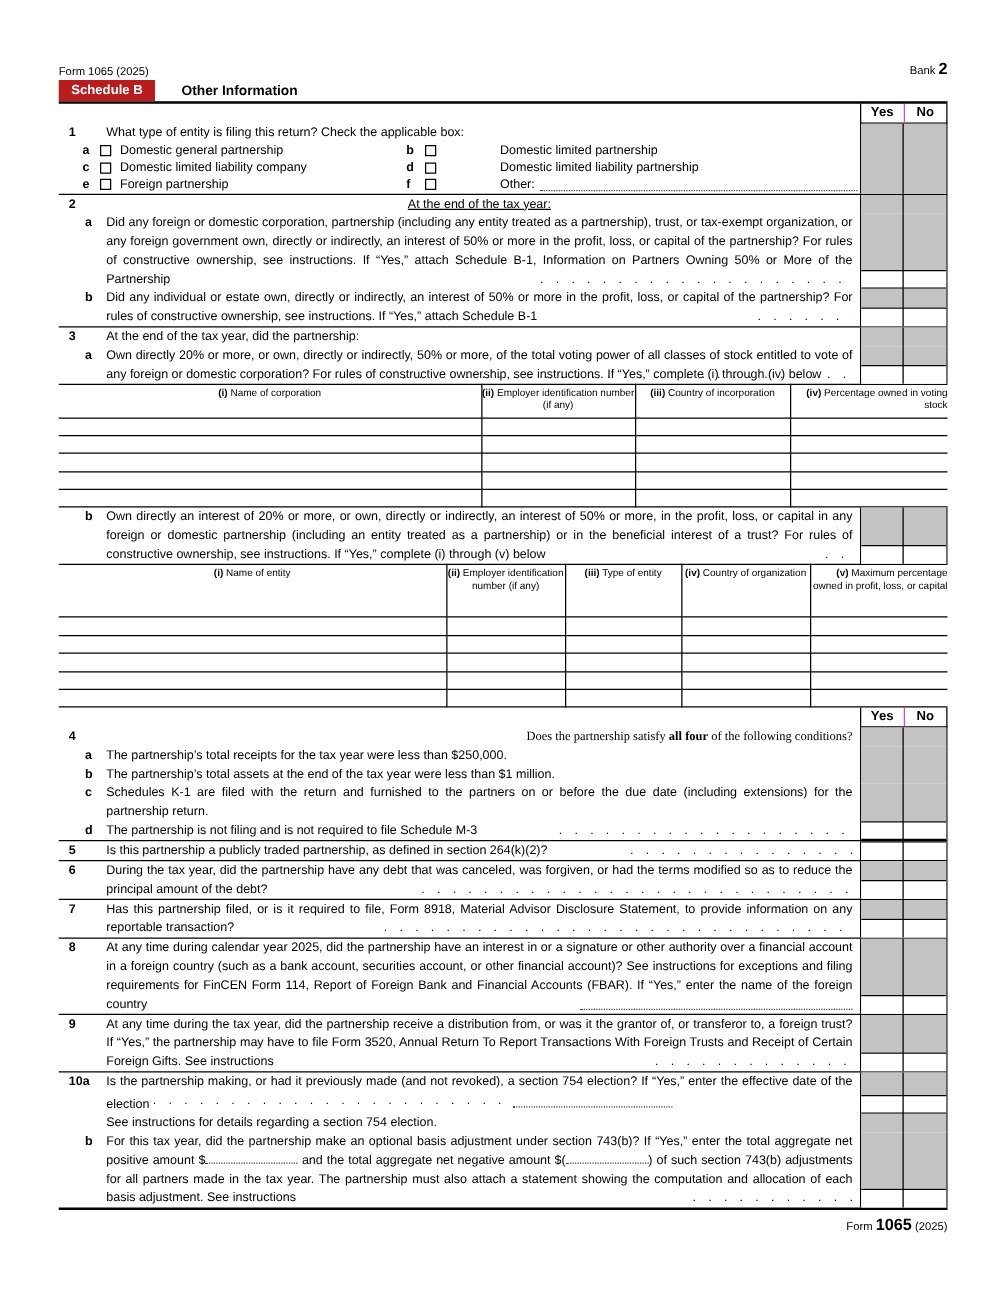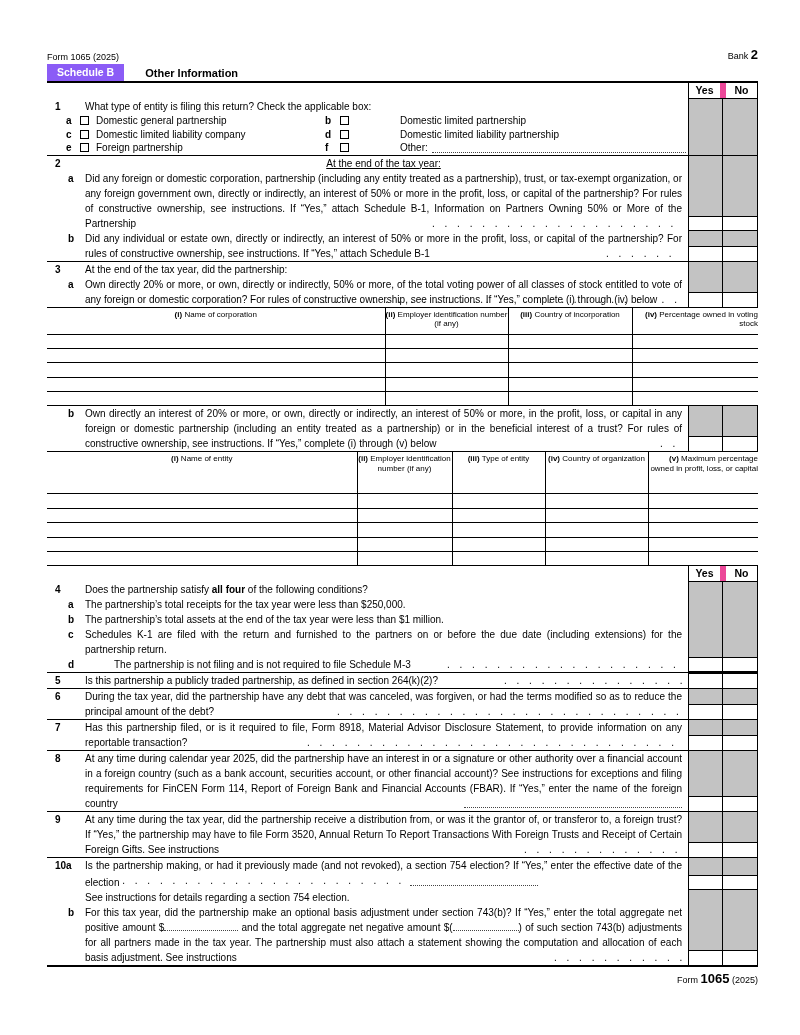--- a/index.html
+++ b/index.html
@@ -4,21 +4,21 @@
 <style>
   html,body{margin:0;padding:0;background:#9a9a9a;}
   .page{position:relative;width:800px;height:1035px;background:#fff;color:#000;
         font-family:"Liberation Sans",sans-serif;box-sizing:border-box;
         padding:48px 42px 0 47px;margin:0 auto;overflow:hidden;}
   
   .pagehead{display:flex;justify-content:space-between;align-items:flex-end;font-size:9px;height:14px;}
   .pageno{font-size:9px;}
   .big{font-size:13px;font-weight:bold;}
   .schedbar{display:flex;align-items:center;height:17px;border-bottom:2px solid #000;margin-top:2px;}
-  .schedbox{background:#8b5cf6;color:#fff;font-weight:bold;font-size:10.5px;padding:2px 10px 3px 10px;}
+  .schedbox{background:#b91c1c;color:#fff;font-weight:bold;font-size:10.5px;padding:2px 10px 3px 10px;}
   .schedtitle{font-weight:bold;font-size:11px;margin-left:21px;}
   
   .row{position:relative;display:flex;align-items:stretch;}
   .bb{border-bottom:1px solid #000;}
   .bb2{border-bottom:2.5px solid #000;}
   .rowbody{flex:1;display:flex;min-width:0;}
   .qnum{flex:none;width:38px;box-sizing:border-box;padding-left:8px;font-weight:bold;font-size:10px;line-height:15px;}
   .qnum.letter{padding-left:21px;}
   .qtext{flex:1;position:relative;font-size:10px;line-height:15px;text-align:justify;padding-right:6px;min-width:0;}
   .qtext .bold{font-weight:bold;}
@@ -30,21 +30,21 @@
   .sa{flex:none;height:15px;background:#fff;border-top:1px solid #000;border-bottom:1px solid #000;
       box-sizing:border-box;display:flex;}
   .sa.noB{border-bottom:none;}
   .sw{flex:1;background:#fff;border-top:1px solid #000;border-bottom:1px solid #000;display:flex;box-sizing:border-box;}
   .sw.noB{border-bottom:none;}
   .half{width:34px;height:100%;}
   
   .ynrow{height:16px;}
   .ynbox{margin-left:auto;flex:none;width:68px;display:flex;border-left:1px solid #000;border-right:1px solid #000;border-bottom:1px solid #000;box-sizing:content-box;}
   .yn{flex:1;text-align:center;font-weight:bold;font-size:10.5px;line-height:15px;}
-  .yn:first-child{border-right:6px solid #ec4899;}
+  .yn:first-child{border-right:1px solid #ec4899;}
   
   .opt{display:flex;align-items:center;height:13.5px;font-size:10px;}
   .olet{flex:none;margin-left:19px;width:14px;font-weight:bold;}
   .olet2{flex:none;width:15px;font-weight:bold;}
   .cb{flex:none;width:9px;height:9px;border:1px solid #000;margin-right:7px;background:#fff;box-sizing:border-box;}
   .olab{flex:none;width:229px;}
   .olab2{flex:none;padding-left:44px;}
   .fillline{flex:1;border-bottom:1px dotted #444;height:9px;margin-left:4px;margin-right:2px;}
   
   .leader{position:absolute;right:6px;bottom:0;height:15px;line-height:15px;overflow:hidden;
@@ -306,21 +306,21 @@
     <div class="row ynrow">
       <div class="ynbox">
         <span class="yn">Yes</span>
         <span class="yn">No</span>
       </div>
     </div>
 
     <div class="row">
       <div class="rowbody">
         <span class="qnum">4</span>
-        <span class="qtext" style="text-align:left;"><span>Does the partnership satisfy </span><span class="bold">all four</span><span> of the following conditions?</span></span>
+        <span class="qtext" style="text-align:right;font-family:Liberation Serif, serif;"><span>Does the partnership satisfy </span><span class="bold">all four</span><span> of the following conditions?</span></span>
       </div>
       <div class="strip">
           <div class="sg"></div>
         </div>
     </div>
 
     <div class="row">
       <div class="rowbody">
         <span class="qnum letter">a</span>
         <span class="qtext" style="text-align:left;">The partnership’s total receipts for the tax year were less than $250,000.</span>
@@ -346,21 +346,21 @@
         <span class="qtext">Schedules K-1 are filed with the return and furnished to the partners on or before the due date (including extensions) for the partnership return.</span>
       </div>
       <div class="strip">
           <div class="sg"></div>
         </div>
     </div>
 
     <div class="row">
       <div class="rowbody">
         <span class="qnum letter">d</span>
-        <span class="qtext" style="text-align:left;margin-left:29px;"><span>The partnership is not filing and is not required to file Schedule M-3</span><span class="leader" style="width:235px;">. . . . . . . . . . . . . . . . . . . . . . . . . . . . . . . . . . . . . . . . . . . . . . . . . .</span></span>
+        <span class="qtext" style="text-align:left;"><span>The partnership is not filing and is not required to file Schedule M-3</span><span class="leader" style="width:235px;">. . . . . . . . . . . . . . . . . . . . . . . . . . . . . . . . . . . . . . . . . . . . . . . . . .</span></span>
       </div>
       <div class="strip">
         <div class="sw">
             <div class="half"></div>
             <div class="half"></div>
           </div>
       </div>
     </div>
 
     <div class="row bb">

